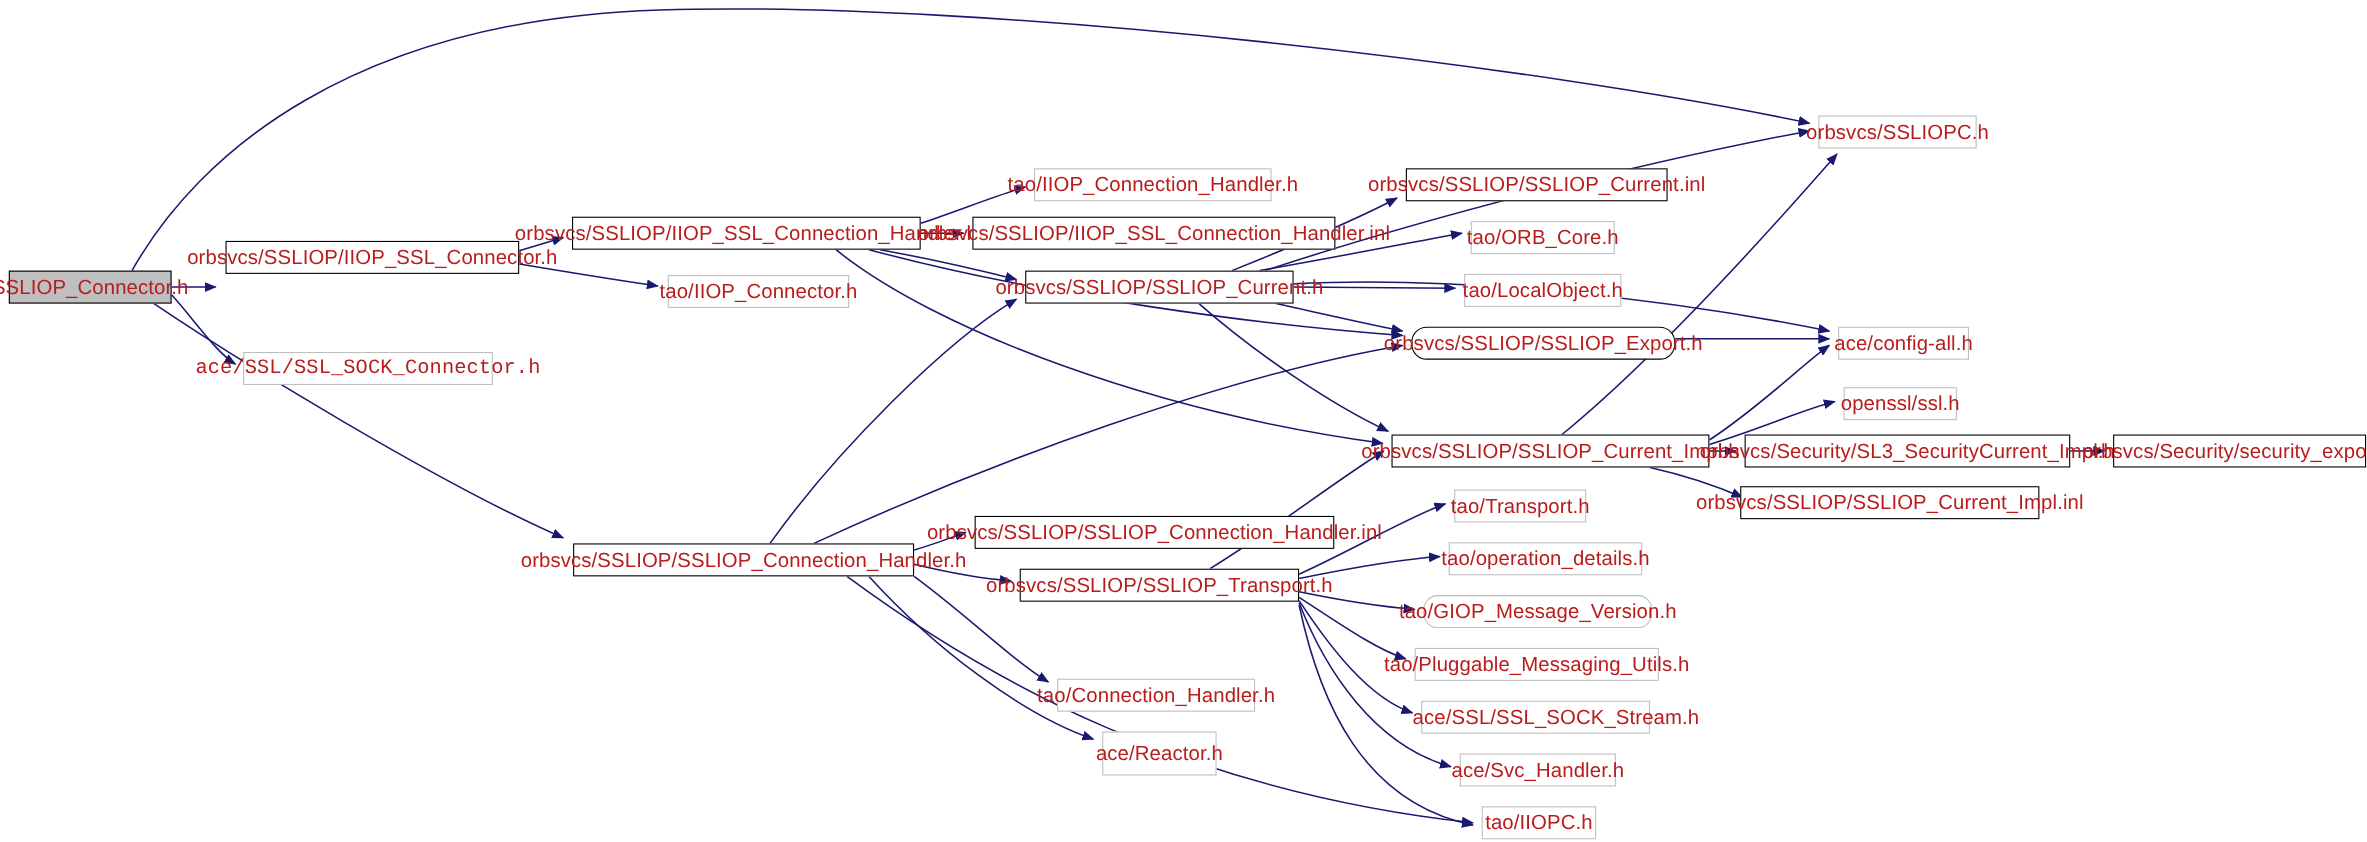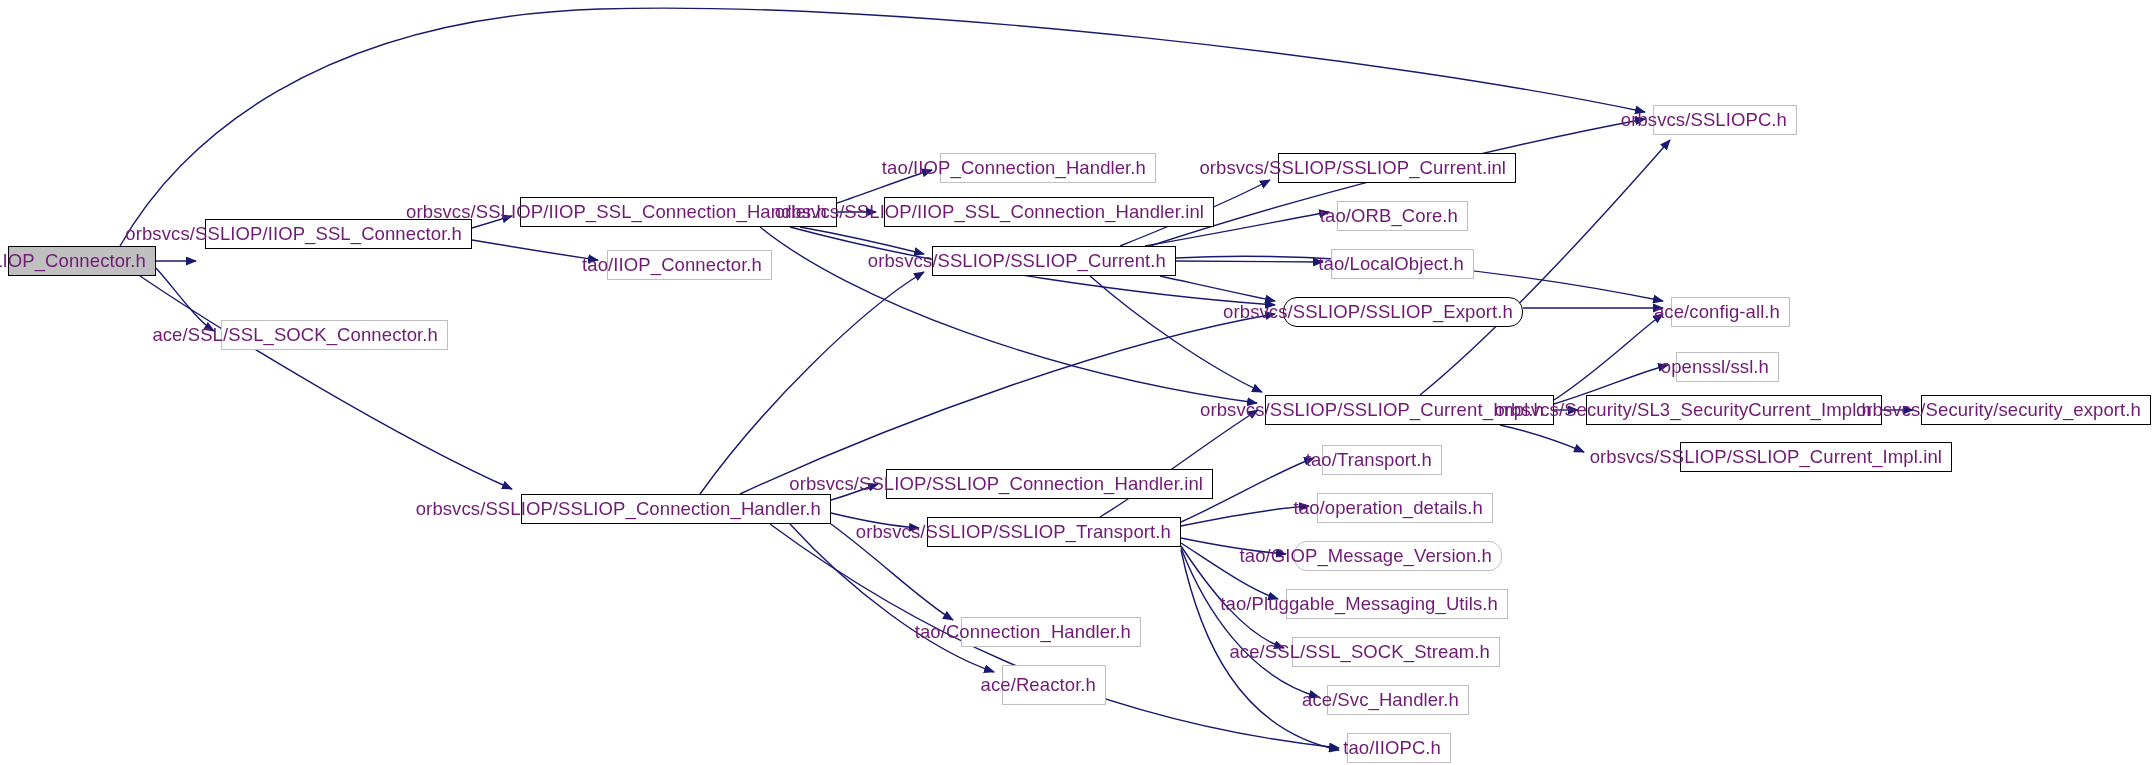--- a/index.html
+++ b/index.html
@@ -24,25 +24,25 @@
     top: 0;
     width: 2152px;
     height: 765px;
     pointer-events: none;
   }
   .node {
     position: absolute;
     box-sizing: border-box;
     display: flex;
     align-items: center;
-    justify-content: flex-end;
+    justify-content: center;
     white-space: nowrap;
     background: #ffffff;
     border: 1px solid #bfbfbf;
-    color: #701a75;
+    color: #b91c1c;
     font-size: 18.5px;
     line-height: 1;
     letter-spacing: 0.1px;
     padding: 0 9px;
     height: 30px;
     z-index: 5;
   }
   .node.local {
     border: 1px solid #000000;
   }
@@ -108,21 +108,21 @@
         <path d="M 1181,550 C 1200,640 1240,730 1339,750" fill="none" stroke="#191970" stroke-width="1.4" marker-end="url(#arrow)"></path>
       </g>
   </svg>
   <div id="nodes">
       <div class="node root" style="left: 8px; top: 246px; width: 148px; height: 30px;">
         <span class="node-label">SSLIOP_Connector.h</span>
       </div>
       <div class="node local" style="left: 205px; top: 219px; width: 267px; height: 30px;">
         <span class="node-label">orbsvcs/SSLIOP/IIOP_SSL_Connector.h</span>
       </div>
-      <div class="node external" style="left: 221px; top: 320px; width: 227px; height: 30px;">
+      <div class="node external" style="left: 221px; top: 320px; width: 227px; height: 30px; font-family: Liberation Mono, monospace;">
         <span class="node-label">ace/SSL/SSL_SOCK_Connector.h</span>
       </div>
       <div class="node local" style="left: 520px; top: 197px; width: 317px; height: 30px;">
         <span class="node-label">orbsvcs/SSLIOP/IIOP_SSL_Connection_Handler.h</span>
       </div>
       <div class="node external" style="left: 607px; top: 250px; width: 165px; height: 30px;">
         <span class="node-label">tao/IIOP_Connector.h</span>
       </div>
       <div class="node external" style="left: 940px; top: 153px; width: 216px; height: 30px;">
         <span class="node-label">tao/IIOP_Connection_Handler.h</span>
@@ -156,21 +156,21 @@
       </div>
       <div class="node local" style="left: 1265px; top: 395px; width: 289px; height: 30px;">
         <span class="node-label">orbsvcs/SSLIOP/SSLIOP_Current_Impl.h</span>
       </div>
       <div class="node local" style="left: 1586px; top: 395px; width: 296px; height: 30px;">
         <span class="node-label">orbsvcs/Security/SL3_SecurityCurrent_Impl.h</span>
       </div>
       <div class="node local" style="left: 1921px; top: 395px; width: 230px; height: 30px;">
         <span class="node-label">orbsvcs/Security/security_export.h</span>
       </div>
-      <div class="node local" style="left: 1680px; top: 442px; width: 272px; height: 30px;">
+      <div class="node local" style="left: 1582px; top: 442px; width: 272px; height: 30px;">
         <span class="node-label">orbsvcs/SSLIOP/SSLIOP_Current_Impl.inl</span>
       </div>
       <div class="node local" style="left: 521px; top: 494px; width: 310px; height: 30px;">
         <span class="node-label">orbsvcs/SSLIOP/SSLIOP_Connection_Handler.h</span>
       </div>
       <div class="node local" style="left: 886px; top: 469px; width: 327px; height: 30px;">
         <span class="node-label">orbsvcs/SSLIOP/SSLIOP_Connection_Handler.inl</span>
       </div>
       <div class="node local" style="left: 927px; top: 517px; width: 254px; height: 30px;">
         <span class="node-label">orbsvcs/SSLIOP/SSLIOP_Transport.h</span>

